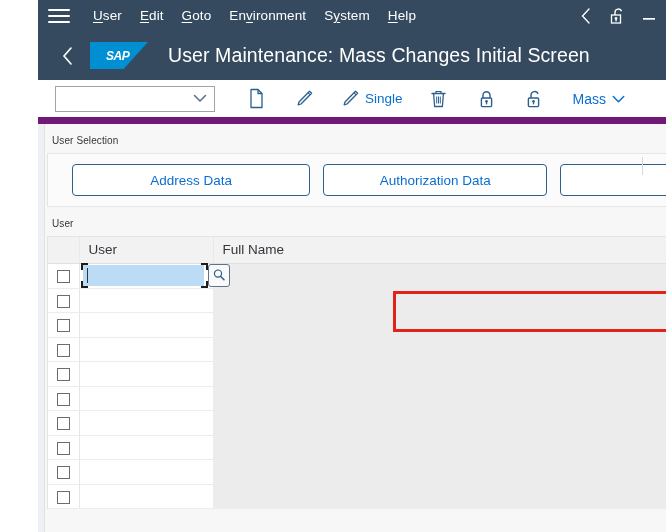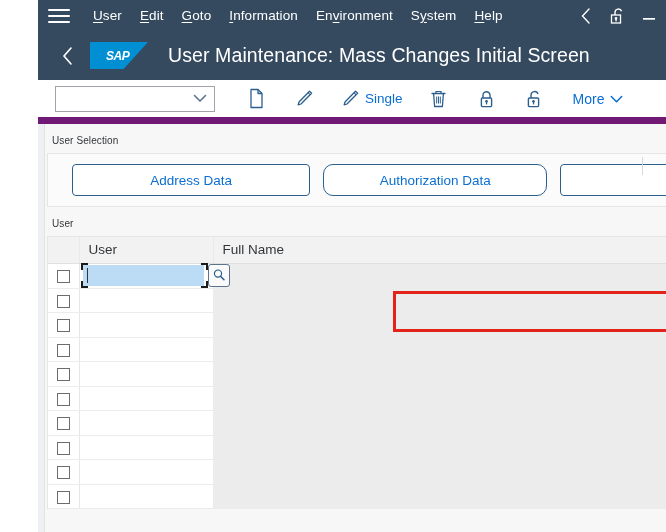--- a/index.html
+++ b/index.html
@@ -91,21 +91,21 @@
     margin: 0 0 0 9px; background: #fbfbfb; border: 1px solid #e5e5e5;
     padding: 10px 0; position: relative;
   }
   .seg-row { display: flex; gap: 13px; padding: 0 23px 0 24px; position: relative; }
   .seg-btn {
     height: 32px; border: 1px solid #2b5f8e; border-radius: 4px; background: #ffffff;
     color: #0a6ed1; font-size: 13.5px; display: flex; align-items: center;
     justify-content: center; cursor: pointer; white-space: nowrap;
   }
   .seg-btn.w1 { width: 320px; }
-  .seg-btn.w2 { width: 300px; border-radius: 10px; }
+  .seg-btn.w2 { width: 300px; }
   .seg-btn.w3 { width: 120px; flex: 0 0 auto; }
   .redbox {
     position: absolute; border: 3px solid #e2231a; pointer-events: none;
     left: 355px; top: 167px; width: 300px; height: 41px; z-index: 40;
   }
 
   
   .tbl-wrap { margin-left: 9px; background: #ffffff; border-top: 1px solid #e5e5e5;
               border-left: 1px solid #e5e5e5; }
   .tbl { width: 100%; border-collapse: collapse; table-layout: fixed; }
@@ -153,21 +153,20 @@
 
   <div class="menubar">
     <div class="burger">
       <span></span>
         <span></span>
         <span></span>
     </div>
     <div class="menu-item"><u>U</u>ser</div>
     <div class="menu-item"><u>E</u>dit</div>
     <div class="menu-item"><u>G</u>oto</div>
-    <div class="menu-item"><u>I</u>nformation</div>
     <div class="menu-item">En<u>v</u>ironment</div>
     <div class="menu-item">S<u>y</u>stem</div>
     <div class="menu-item"><u>H</u>elp</div>
 
     <div class="menu-right">
       <div class="mr-btn">
         <svg width="11" height="16" viewBox="0 0 11 16">
             <path d="M9 1 L2.5 8 L9 15" fill="none" stroke="#ffffff" stroke-width="1.4" stroke-linecap="round"></path>
           </svg>
       </div>
@@ -256,21 +255,21 @@
     <div class="tb-btn icononly">
       <svg width="18" height="20" viewBox="0 0 18 20">
         <path d="M5 9 V6 a3.6 3.6 0 0 1 7 -1" fill="none" stroke="#2b5f8e" stroke-width="1.4"></path>
         <rect x="2.4" y="9" width="10.2" height="8.6" rx="1" fill="none" stroke="#2b5f8e" stroke-width="1.4"></rect>
         <circle cx="7.5" cy="12.2" r="1.3" fill="#2b5f8e"></circle>
         <rect x="6.9" y="12.7" width="1.3" height="2.7" fill="#2b5f8e"></rect>
       </svg>
     </div>
 
     <div class="tb-more">
-      <span>More</span>
+      <span>Mass</span>
       <span>
         <svg width="13" height="9" viewBox="0 0 13 9">
             <path d="M1.3 1.5 L6.5 6.7 L11.7 1.5" fill="none" stroke="#0a6ed1" stroke-width="1.5" stroke-linecap="round" stroke-linejoin="round"></path>
           </svg>
       </span>
     </div>
 
     <div class="tb-exit">
       <span>Exit</span>
     </div>

